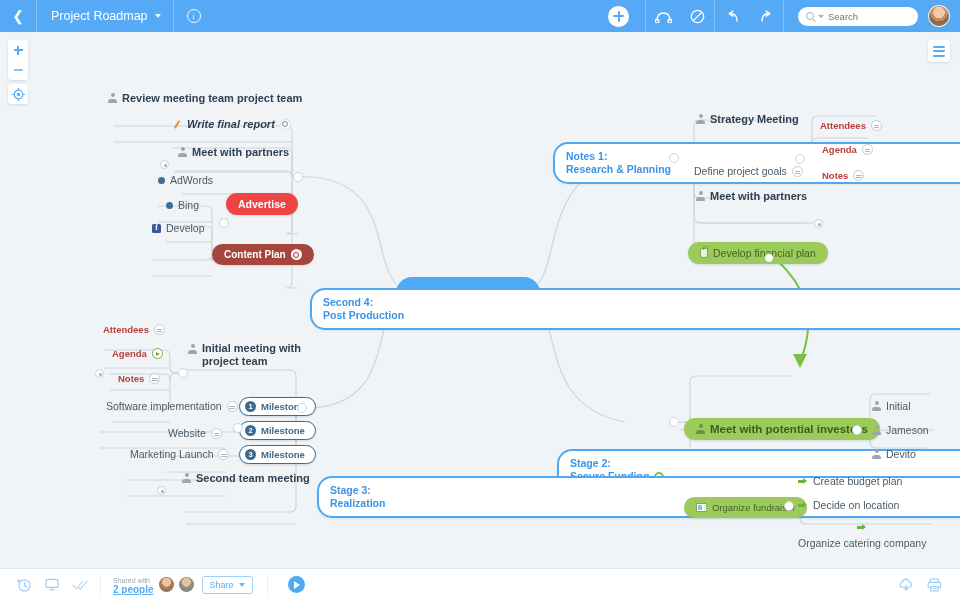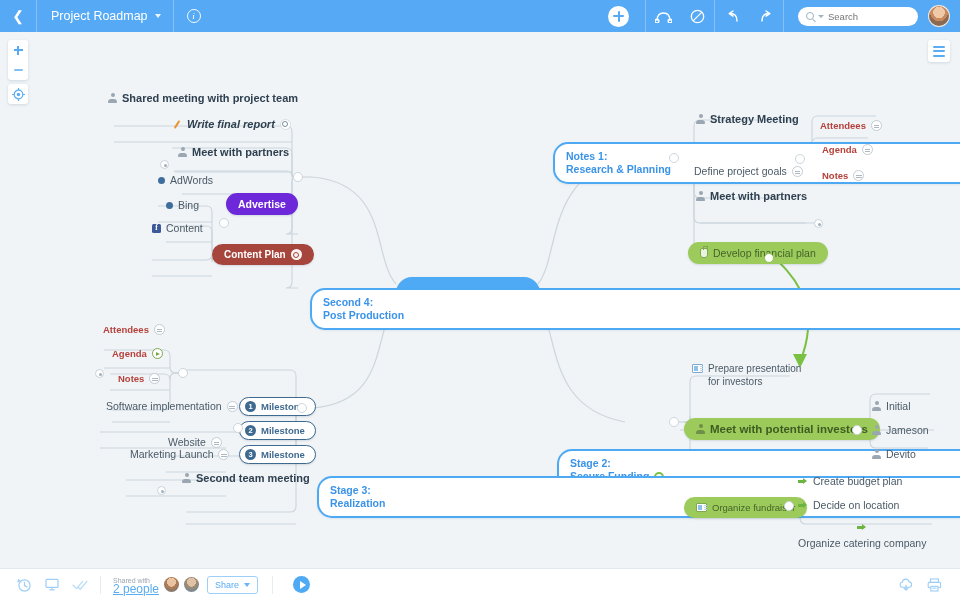--- a/index.html
+++ b/index.html
@@ -89,21 +89,21 @@
 
   
   .leaf { font-size:10.5px; color:#4a5a66; cursor:pointer; gap:5px; }
   .leaf.bold { font-weight:bold; color:#2f4050; font-size:11px; }
   .leaf.red { color:#b5413a; font-weight:bold; font-size:9.5px; }
   .leaf.big { font-size:11px; font-weight:bold; color:#2f4050; line-height:13px; white-space:normal; }
 
   
   .pill { border-radius:13px; padding:5px 12px; font-size:10.5px; cursor:pointer;
     box-shadow:0 1px 2px rgba(40,70,100,.15); gap:5px; }
-  .pill.darkblue { background:#6d28d9; color:#fff; font-weight:bold; }
+  .pill.darkblue { background:#ef4444; color:#fff; font-weight:bold; }
   .pill.brick { background:#a5453c; color:#fff; font-weight:bold; font-size:10px; }
   .pill.green { background:#9ccb5b; color:#44632a; }
   .pill.green.bold { color:#3e5c22; font-weight:bold; font-size:11.5px; }
   .pill.mile { background:#fff; border:1.5px solid #3f6a90; color:#3f6a90;
     font-weight:bold; font-size:9.5px; border-radius:11px; padding:3px 10px 3px 5px; }
 
   
   .ic { flex:none; display:inline-block; }
   .ic-person { width:9px;height:10px; position:relative; }
   .ic-person::before{content:"";position:absolute;top:0;left:2.5px;width:4px;height:4px;border-radius:50%;background:#9aa7b2;}
@@ -156,21 +156,21 @@
     border:1.6px solid #ccd6dd; z-index:7; cursor:pointer; }
   .knob.green { border-color:#8cc152; }
 
   
   .bottombar { position:absolute; bottom:0; left:0; width:960px; height:32px;
     background:#fff; border-top:1px solid #e3e9ee; display:flex; align-items:center; z-index:40; }
   .bb-ico { width:28px;height:32px;display:flex;align-items:center;justify-content:center;cursor:pointer; }
   .bb-div { width:1px;height:18px;background:#e6ecf0;margin:0 6px; }
   .shared { display:flex; align-items:center; gap:5px; margin-left:6px; }
   .shared-txt { font-size:7px; color:#9aa7b2; line-height:9px; }
-  .shared-txt b { display:block; font-size:12px; color:#5aacf3; font-weight:normal;
+  .shared-txt b { display:block; font-size:10px; color:#5aacf3; font-weight:bold;
     text-decoration:underline; cursor:pointer; }
   .av { width:15px;height:15px;border-radius:50%;flex:none; }
   .av1 { background: radial-gradient(circle at 50% 34%, #e9c4a2 0 36%, #b07a55 37% 54%, #8d7a6a 55% 100%); }
   .av2 { background: radial-gradient(circle at 50% 34%, #e0c3a6 0 36%, #9c8b72 37% 56%, #7f8a8f 57% 100%); }
   .sharebtn { height:18px;border:1px solid #9ed0f7;border-radius:3px;color:#5aacf3;font-size:9px;
     display:flex;align-items:center;gap:5px;padding:0 7px;margin-left:8px;cursor:pointer; }
   .sharebtn .caret { border-top-color:#5aacf3; }
   .playbtn { width:17px;height:17px;border-radius:50%;background:#4eaaf5;margin-left:14px;
     display:flex;align-items:center;justify-content:center;cursor:pointer; }
   .playbtn i { width:0;height:0;border-top:4px solid transparent;border-bottom:4px solid transparent;
@@ -421,27 +421,20 @@
           <i></i>
         </span>
     </div>
     <div class="node leaf red" style="left:822px; top:138px;">
       <span>Notes</span>
       <span class="badge note">
           <i></i>
         </span>
     </div>
 
-    <div class="node leaf big" style="left:692px; top:330px; align-items:flex-start;">
-      <span class="ic ic-slide" style="margin-top:2px;"></span>
-      <span style="font-weight:normal;font-size:10px;color:#4a5a66;">
-        <span>Prepare presentation</span><br>
-        <span>for investors</span>
-      </span>
-    </div>
 
     <div class="node pill green bold" style="left:684px; top:386px;">
       <span class="ic ic-person"></span>
       <span>Meet with potential investors</span>
     </div>
 
     <div class="node pill green" style="left:684px; top:465px; font-size:9.5px;">
       <span class="ic ic-slide" style="border-color:#7fa74f;"></span>
       <span>Organize fundraiser</span>
     </div>
@@ -470,21 +463,21 @@
       <span class="ic ic-arrowg"></span>
       <span>Decide on location</span>
     </div>
     <div class="node leaf" style="left:798px; top:491px;flex-direction:column;">
       <span class="ic ic-arrowg"></span>
       <span>Organize catering company</span>
     </div>
 
     <div class="node leaf bold" style="left:108px; top:60px;">
       <span class="ic ic-person"></span>
-      <span>Shared meeting with project team</span>
+      <span>Review meeting team project team</span>
     </div>
 
     <div class="node leaf" style="left:172px; top:86px; font-style:italic; font-weight:bold; color:#2f4050; font-size:11px;">
       <span class="ic ic-pencil"></span>
       <span>Write final report</span>
       <span class="badge link onpill2">
           <i></i>
         </span>
     </div>
 
@@ -510,23 +503,30 @@
     <div class="node leaf" style="left:158px; top:142px;">
       <span class="dot-blue"></span>
       <span>AdWords</span>
     </div>
     <div class="node leaf" style="left:166px; top:167px;">
       <span class="dot-blue"></span>
       <span>Bing</span>
     </div>
     <div class="node leaf" style="left:152px; top:190px;">
       <span class="ic-fb">f</span>
-      <span>Content</span>
-    </div>
-
+      <span>Develop</span>
+    </div>
+
+    <div class="node leaf big" style="left:188px; top:310px; align-items:flex-start;">
+      <span class="ic ic-person" style="margin-top:2px;"></span>
+      <span>
+        <span>Initial meeting with</span><br>
+        <span>project team</span>
+      </span>
+    </div>
 
     <div class="node pill mile" style="left:239px; top:365px;">
       <span class="ic-num">1</span>
       <span>Milestone</span>
     </div>
     <div class="node pill mile" style="left:239px; top:389px;">
       <span class="ic-num">2</span>
       <span>Milestone</span>
     </div>
     <div class="node pill mile" style="left:239px; top:413px;">
@@ -562,21 +562,21 @@
           <i></i>
         </span>
     </div>
 
     <div class="node leaf" style="left:106px; top:368px;">
       <span>Software implementation</span>
       <span class="badge note">
           <i></i>
         </span>
     </div>
-    <div class="node leaf" style="left:168px; top:404px;">
+    <div class="node leaf" style="left:168px; top:395px;">
       <span>Website</span>
       <span class="badge note">
           <i></i>
         </span>
     </div>
     <div class="node leaf" style="left:130px; top:416px;">
       <span>Marketing Launch</span>
       <span class="badge note">
           <i></i>
         </span>

